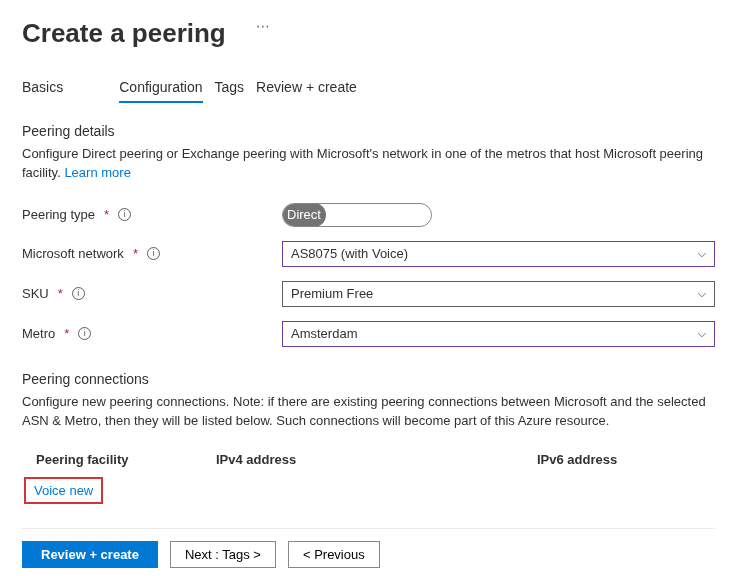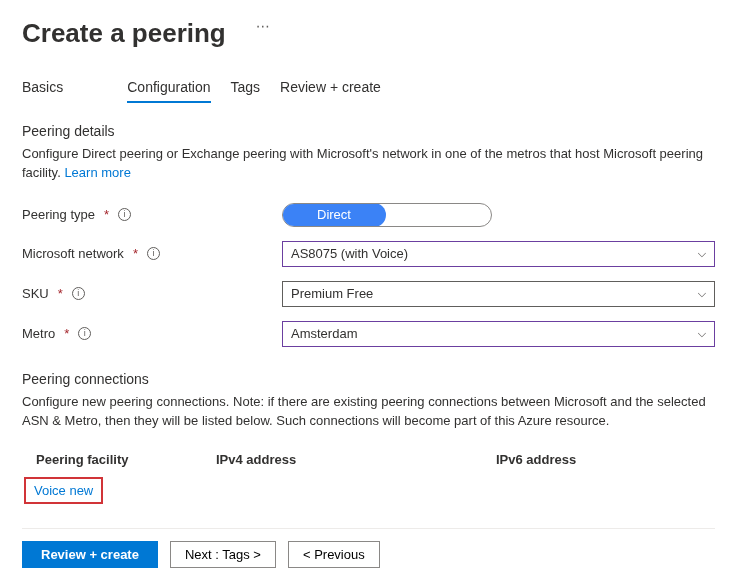--- a/index.html
+++ b/index.html
@@ -7,52 +7,52 @@
       font-family: 'Segoe UI', Tahoma, sans-serif;
       font-size: 13px;
       color: #323130;
       background: #ffffff;
       width: 737px;
       padding: 18px 22px 0 22px;
     }
     .header { display: flex; gap: 30px; margin-bottom: 30px; }
     .page-title { font-size: 26px; font-weight: 600; color: #323130; }
     .more-icon { color: #605e5c; cursor: pointer; font-size: 14px; letter-spacing: 1px; }
-    .tabs { display: flex; gap: 20px; border-bottom: none; margin-bottom: 20px; }
+    .tabs { display: flex; gap: 12px; border-bottom: none; margin-bottom: 20px; }
     .tab { font-size: 14px; padding-bottom: 6px; cursor: pointer; color: #323130; }
     .tab.active { border-bottom: 2px solid #0078d4; font-weight: 400; margin-left: 44px; }
     .section-title { font-size: 14px; margin-bottom: 6px; color: #323130; }
     .section-desc { font-size: 13px; color: #323130; line-height: 1.45; margin-bottom: 20px; }
     .link { color: #0078d4; text-decoration: none; cursor: pointer; }
     .form-row { display: flex; align-items: center; margin-bottom: 14px; }
     .form-label { width: 260px; display: flex; align-items: center; gap: 9px; font-size: 13px; }
     .req { color: #a4262c; }
     .info-icon {
       display: inline-flex; align-items: center; justify-content: center;
       width: 13px; height: 13px; border: 1px solid #605e5c; border-radius: 50%;
       font-size: 9px; color: #605e5c; cursor: pointer; font-style: normal;
       line-height: 1;
     }
     .pill-group {
       display: inline-flex; border: 1px solid #8a8886; border-radius: 14px;
       overflow: hidden; height: 24px;
     }
     .pill { padding: 3px 24px; font-size: 13px; cursor: pointer; display: flex; align-items: center; background: #fff; margin-top: 45px; }
-    .pill.selected { background: #3b82f6; color: #fff; border-radius: 14px; margin: -1px; padding: 3px 35px; }
+    .pill.selected { background: #737373; color: #fff; border-radius: 14px; margin: -1px; padding: 3px 5px; }
     .dropdown {
       flex: 1; max-width: 440px; border: 1px solid #605e5c; height: 26px;
       display: flex; align-items: center; justify-content: space-between;
       padding: 0 8px; font-size: 13px; cursor: pointer; background: #fff;
     }
     .dropdown.purple { border-color: #6b3fa0; }
     .chev { font-size: 11px; color: #605e5c; }
     .connections-section { margin-top: 24px; }
     .table-header { display: flex; padding: 8px 0 8px 14px; font-weight: 600; font-size: 13px; margin-top: 14px; }
     .th-facility { width: 180px; }
-    .th-ipv4 { width: 280px; }
+    .th-ipv4 { width: 321px; }
     .th-ipv6 { flex: 1; }
     .create-new {
       display: inline-block; color: #0078d4; font-size: 13px;
       padding: 4px 8px; border: 2px solid #d13438; cursor: pointer;
       margin-left: 2px; margin-top: 2px;
     }
     .footer {
       border-top: 1px solid #edebe9; margin-top: 24px; padding-top: 12px;
       display: flex; gap: 12px; padding-bottom: 12px;
     }

